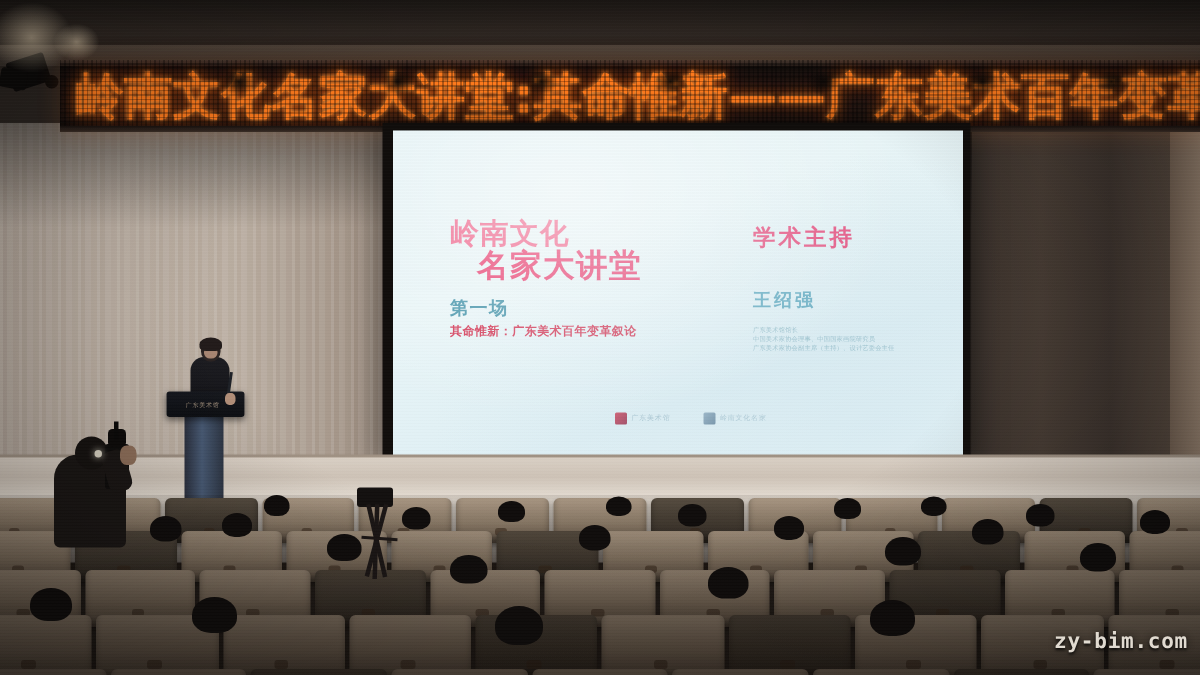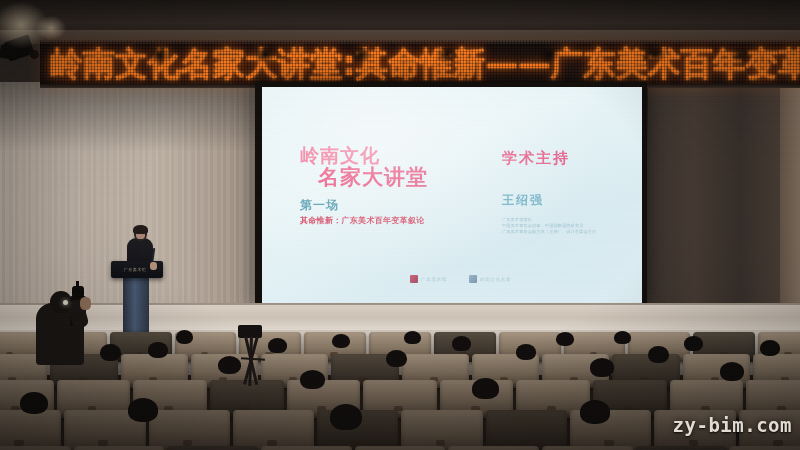--- a/index.html
+++ b/index.html
@@ -484,21 +484,21 @@
     background: #0f0c0b;
     border-radius: 50% 50% 42% 42%;
   }
 
   
   .watermark {
     position: absolute;
     right: 8px; bottom: 14px;
     font-family: "DejaVu Sans Mono", monospace;
     font-weight: bold;
-    font-size: 19px;
+    font-size: 14px;
     letter-spacing: .5px;
     color: #efe9df;
     text-shadow: 0 1px 2px rgba(0,0,0,.85), 0 0 6px rgba(0,0,0,.6);
     opacity: .92;
   }
 
   
   .vignette {
     position: absolute; left: 0; top: 0; width: 800px; height: 450px;
     background: radial-gradient(ellipse at 50% 45%, rgba(0,0,0,0) 45%, rgba(0,0,0,.35) 100%);

